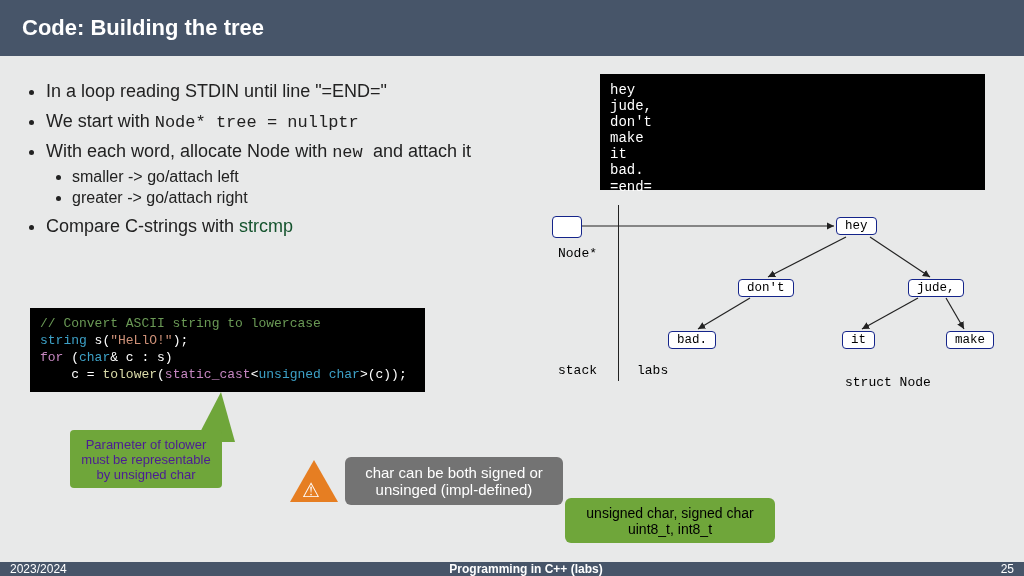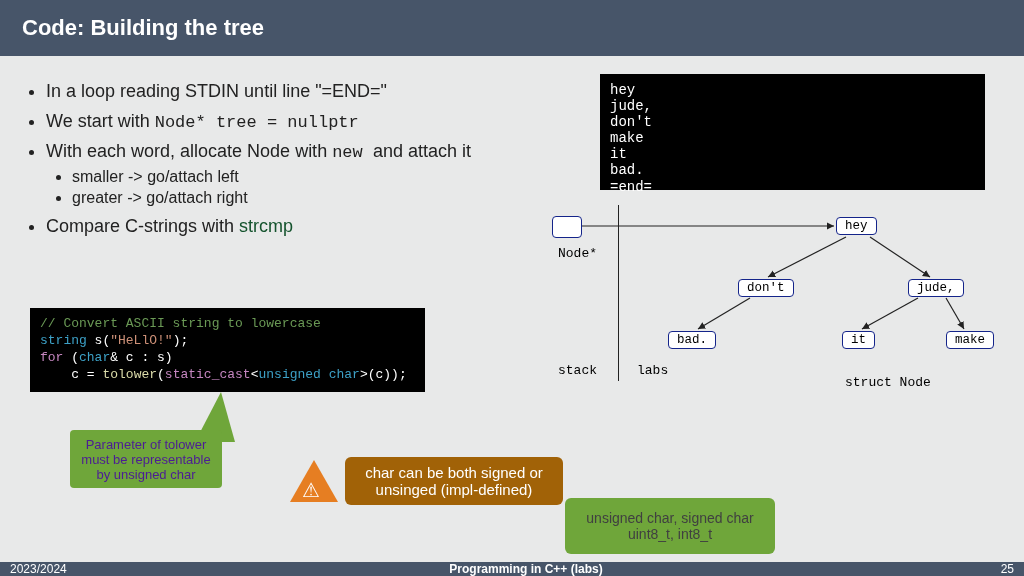--- a/index.html
+++ b/index.html
@@ -27,22 +27,22 @@
   .c-comment { color: #6a9955; }
   .c-type { color: #3da1c7; }
   .c-str { color: #ce9178; }
   .c-kw { color: #c586c0; }
   .c-fn { color: #dcdcaa; }
   .c-plain { color: #fff; }
   .callout-pointer { position: absolute; left: 195px; top: 336px; width: 0; height: 0; border-left: 26px solid transparent; border-right: 14px solid transparent; border-bottom: 50px solid #6fa63a; }
   .callout-green1 { position: absolute; left: 70px; top: 374px; width: 152px; height: 58px; background: #6fa63a; color: #4c1d95; font-size: 13px; text-align: center; padding: 6px 6px; border-radius: 4px; display:flex; align-items:center; justify-content:center; }
   .warn-tri { position: absolute; left: 290px; top: 404px; width: 0; height: 0; border-left: 24px solid transparent; border-right: 24px solid transparent; border-bottom: 42px solid #e67e22; }
   .warn-inner { position: absolute; left: 302px; top: 422px; color: #fff; font-size: 20px; }
-  .callout-orange { position: absolute; left: 345px; top: 401px; width: 218px; height: 48px; background: #a16207; color: #fff; font-size: 15px; text-align: center; padding: 7px 10px; border-radius: 6px; display:flex; align-items:center; justify-content:center; }
-  .callout-green2 { position: absolute; left: 565px; top: 442px; width: 210px; height: 56px; background: #6fa63a; color: #404040; font-size: 14px; text-align: center; padding: 6px 8px; border-radius: 6px; display:flex; align-items:center; justify-content:center; }
+  .callout-orange { position: absolute; left: 345px; top: 401px; width: 218px; height: 48px; background: #737373; color: #fff; font-size: 15px; text-align: center; padding: 7px 10px; border-radius: 6px; display:flex; align-items:center; justify-content:center; }
+  .callout-green2 { position: absolute; left: 565px; top: 442px; width: 210px; height: 45px; background: #6fa63a; color: #000000; font-size: 14px; text-align: center; padding: 6px 8px; border-radius: 6px; display:flex; align-items:center; justify-content:center; }
   .footer { position: absolute; bottom: 0; left: 0; right: 0; height: 14px; background: #475569; color: #fff; font-size: 12px; display: flex; align-items: center; }
   .footer .l { position: absolute; left: 10px; }
   .footer .c { width: 100%; text-align: center; font-weight: bold; margin-left: 28px; }
   .footer .r { position: absolute; right: 10px; }
   svg.arrows { position: absolute; left: 0; top: 0; pointer-events: none; }
 </style>
 </head>
 <body>
 
 <div class="header">

